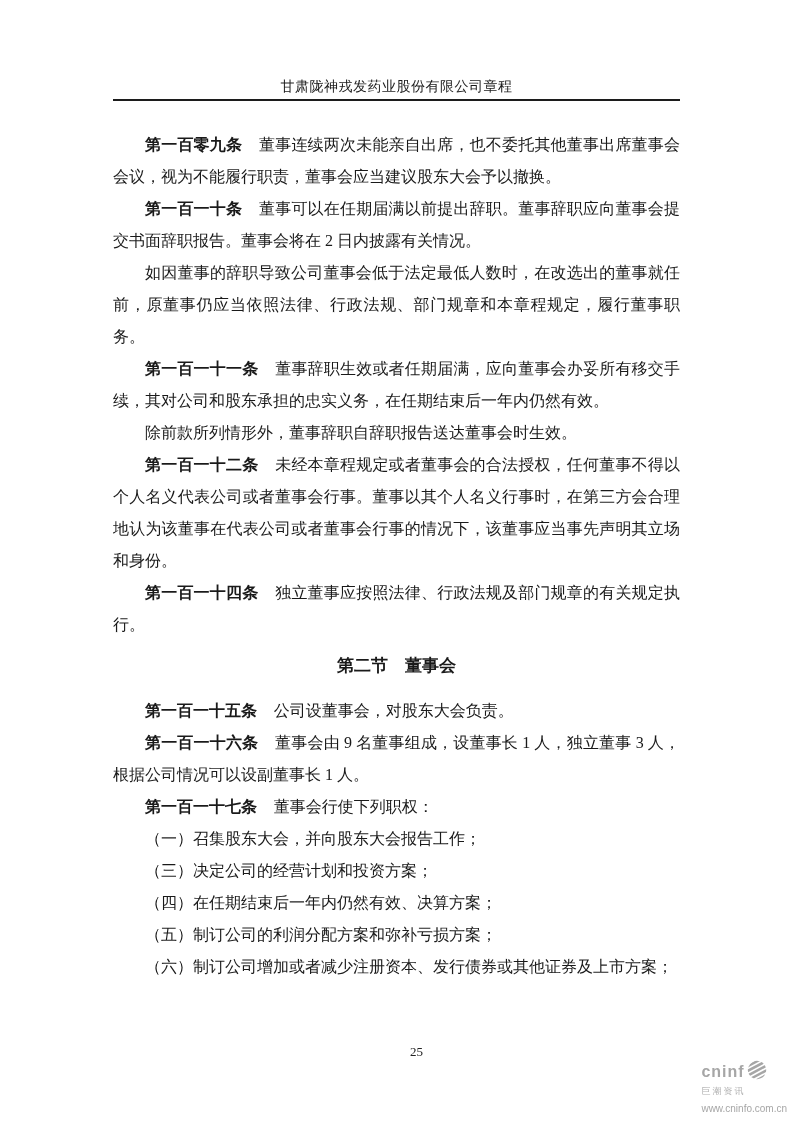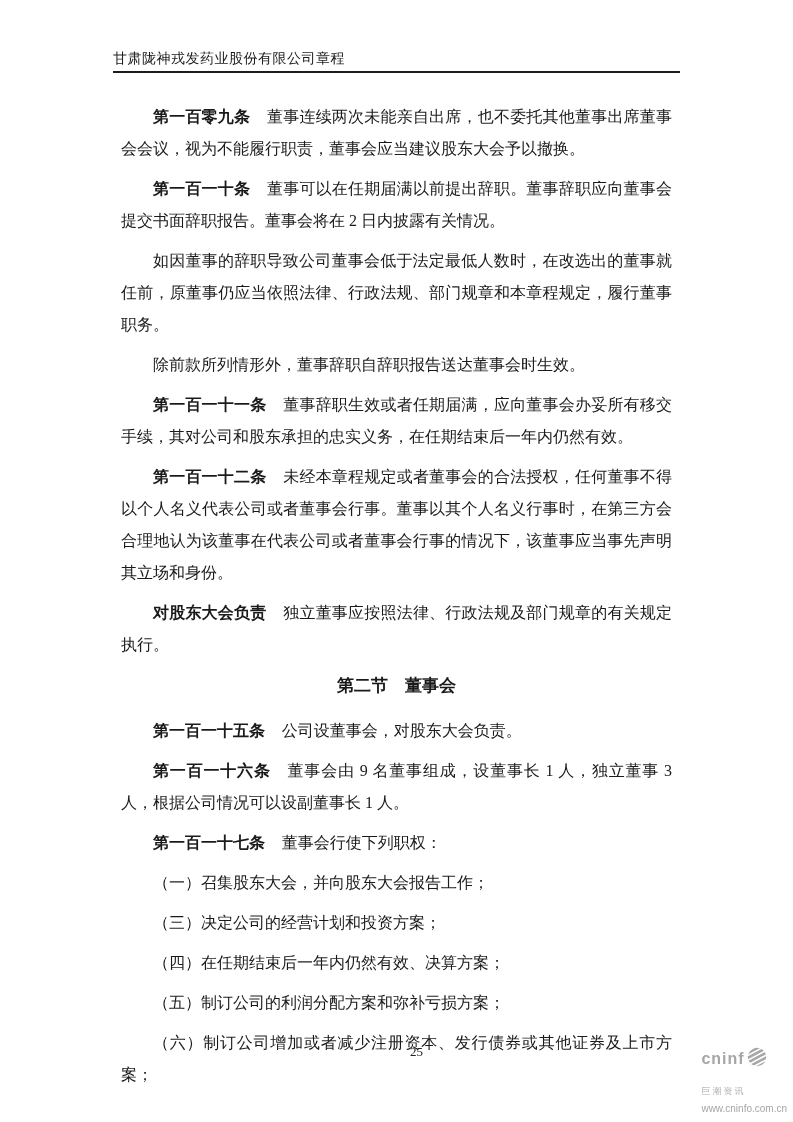--- a/index.html
+++ b/index.html
@@ -9,41 +9,42 @@
     width: 793px;
     height: 1122px;
     margin: 0 auto;
     background: #ffffff;
     font-family: "Liberation Serif", "DejaVu Serif", serif;
     color: #1a1a1a;
     overflow: hidden;
   }
   .page-header {
     margin: 0 113px;
-    padding-top: 50px;
+    padding-top: 78px;
+    text-align: center;
   }
   .header-title {
     font-size: 14px;
     line-height: 18px;
     color: #1a1a1a;
     letter-spacing: 0.5px;
   }
   .header-rule {
     margin-top: 3px;
     border-bottom: 2px solid #1c1c1c;
   }
   .doc-body {
     margin: 28px 113px 0 113px;
     font-size: 16px;
     line-height: 32px;
     text-align: justify;
   }
   .para {
     text-indent: 2em;
-    margin: 8px;
+    margin: 0;
   }
   .art-num {
     font-weight: bold;
     margin-right: 1.05em;
     font-family: "Liberation Sans", "DejaVu Sans", sans-serif;
   }
   .art-num:empty { margin-right: 0; }
   .section-heading {
     text-align: center;
     text-indent: 0;
@@ -81,21 +82,21 @@
   .logo-brand {
     font-weight: bold;
     font-size: 16px;
     letter-spacing: 1px;
     color: #a6a6a6;
   }
   .logo-cn {
     font-size: 9px;
     letter-spacing: 2px;
     margin-right: 26px;
-    margin-top: 17px;
+    margin-top: 4px;
     color: #b0b0b0;
   }
   .logo-url {
     font-size: 10px;
     margin-top: 6px;
     color: #a6a6a6;
   }
 </style>
 </head>
 <body>
@@ -104,24 +105,24 @@
 
   <div class="page-header">
     <div class="header-title">甘肃陇神戎发药业股份有限公司章程</div>
     <div class="header-rule"></div>
   </div>
 
   <div class="doc-body">
     <p class="para"><span class="art-num">第一百零九条</span><span>董事连续两次未能亲自出席，也不委托其他董事出席董事会会议，视为不能履行职责，董事会应当建议股东大会予以撤换。</span></p>
     <p class="para"><span class="art-num">第一百一十条</span><span>董事可以在任期届满以前提出辞职。董事辞职应向董事会提交书面辞职报告。董事会将在 2 日内披露有关情况。</span></p>
     <p class="para"><span class="art-num"></span><span>如因董事的辞职导致公司董事会低于法定最低人数时，在改选出的董事就任前，原董事仍应当依照法律、行政法规、部门规章和本章程规定，履行董事职务。</span></p>
+    <p class="para"><span class="art-num">第一百一十一条</span><span>董事辞职生效或者任期届满，应向董事会办妥所有移交手续，其对公司和股东承担的忠实义务，在任期结束后一年内仍然有效。</span></p>
     <p class="para"><span class="art-num"></span><span>除前款所列情形外，董事辞职自辞职报告送达董事会时生效。</span></p>
-    <p class="para"><span class="art-num">第一百一十一条</span><span>董事辞职生效或者任期届满，应向董事会办妥所有移交手续，其对公司和股东承担的忠实义务，在任期结束后一年内仍然有效。</span></p>
     <p class="para"><span class="art-num">第一百一十二条</span><span>未经本章程规定或者董事会的合法授权，任何董事不得以个人名义代表公司或者董事会行事。董事以其个人名义行事时，在第三方会合理地认为该董事在代表公司或者董事会行事的情况下，该董事应当事先声明其立场和身份。</span></p>
-    <p class="para"><span class="art-num">对股东大会负责</span><span>独立董事应按照法律、行政法规及部门规章的有关规定执行。</span></p>
+    <p class="para"><span class="art-num">第一百一十四条</span><span>独立董事应按照法律、行政法规及部门规章的有关规定执行。</span></p>
 
     <p class="para section-heading">第二节　董事会</p>
 
     <p class="para"><span class="art-num">第一百一十五条</span><span>公司设董事会，对股东大会负责。</span></p>
     <p class="para"><span class="art-num">第一百一十六条</span><span>董事会由 9 名董事组成，设董事长 1 人，独立董事 3 人，根据公司情况可以设副董事长 1 人。</span></p>
     <p class="para"><span class="art-num">第一百一十七条</span><span>董事会行使下列职权：</span></p>
 
     <p class="para">（一）召集股东大会，并向股东大会报告工作；</p>
     <p class="para">（三）决定公司的经营计划和投资方案；</p>
     <p class="para">（四）在任期结束后一年内仍然有效、决算方案；</p>

